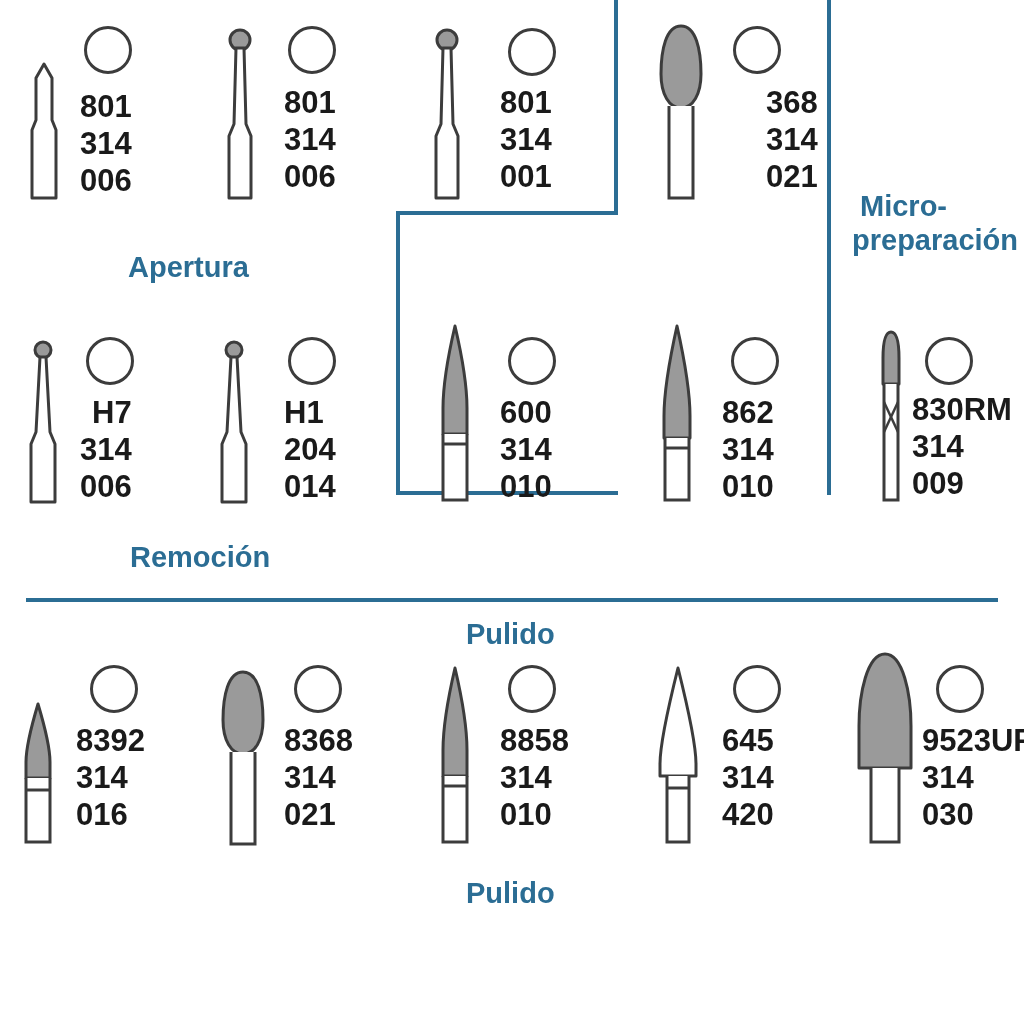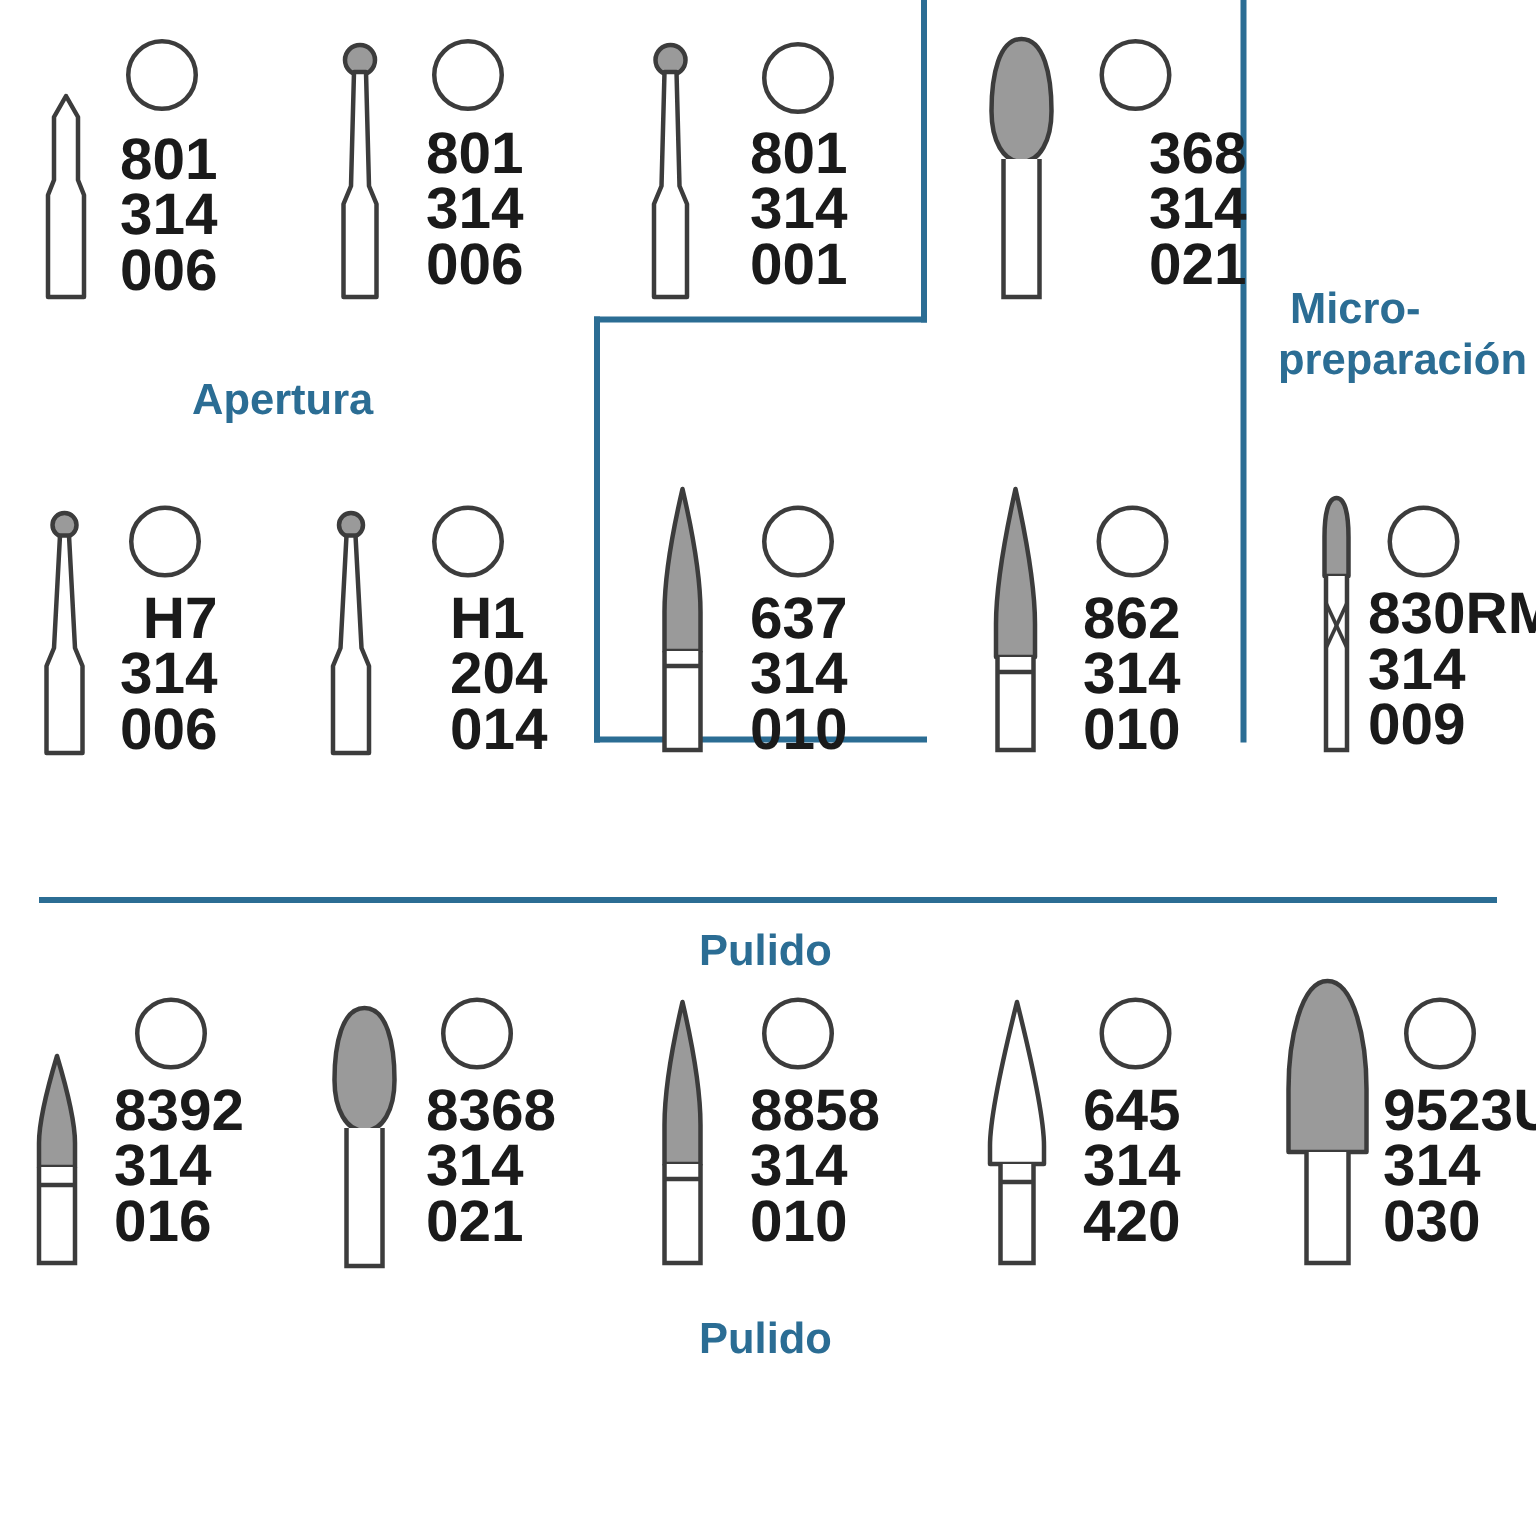--- a/index.html
+++ b/index.html
@@ -32,21 +32,21 @@
     position: absolute;
     border: 3px solid #3c3c3c;
     border-radius: 50%;
     background: #ffffff;
     box-sizing: border-box;
   }
   .bur-codes {
     position: absolute;
     font-family: "Liberation Sans", sans-serif;
     font-weight: bold;
-    font-size: 39px;
+    font-size: 31px;
     line-height: 37px;
     color: #1a1a1a;
     white-space: nowrap;
   }
   .bur-codes div {
     white-space: nowrap;
   }
   .cat-label {
     position: absolute;
     font-family: "Liberation Sans", sans-serif;
@@ -147,36 +147,36 @@
     <div>006</div>
   </div>
 
   <div class="bur-item" style="left:208px; top:340px; width:52px; height:160px;">
     <svg class="bur-svg" width="52" height="164" viewBox="0 0 52 164">
       <circle cx="26" cy="10" r="8" fill="#9a9a9a" stroke="#3c3c3c" stroke-width="3"></circle>
       <path d="M23 17 L19 92 L14 104 L14 162 L38 162 L38 104 L33 92 L29 17 Z" fill="#ffffff" stroke="#3c3c3c" stroke-width="3" stroke-linejoin="round"></path>
     </svg>
   </div>
   <div class="bur-circle" style="left:288px; top:337px; width:48px; height:48px;"></div>
-  <div class="bur-codes" style="left:284px; top:394px;margin-left:16px;">
+  <div class="bur-codes" style="left:284px; top:394px;">
     <div>H1</div>
     <div>204</div>
     <div>014</div>
   </div>
 
   <div class="bur-item" style="left:428px; top:322px; width:54px; height:178px;">
     <svg class="bur-svg" width="54" height="180" viewBox="0 0 54 180">
       <path d="M27 4 C34 34 39 62 39 86 L39 112 L15 112 L15 86 C15 62 20 34 27 4 Z" fill="#9a9a9a" stroke="#3c3c3c" stroke-width="3" stroke-linejoin="round"></path>
       <path d="M15 112 L15 178 L39 178 L39 112" fill="#ffffff" stroke="#3c3c3c" stroke-width="3"></path>
       <line x1="15" y1="122" x2="39" y2="122" stroke="#3c3c3c" stroke-width="3"></line>
     </svg>
   </div>
   <div class="bur-circle" style="left:508px; top:337px; width:48px; height:48px;"></div>
   <div class="bur-codes" style="left:500px; top:394px;">
-    <div>637</div>
+    <div>600</div>
     <div>314</div>
     <div>010</div>
   </div>
 
   <div class="bur-item" style="left:650px; top:322px; width:54px; height:178px;">
     <svg class="bur-svg" width="54" height="180" viewBox="0 0 54 180">
       <path d="M27 4 C35 40 40 70 40 94 L40 116 L14 116 L14 94 C14 70 19 40 27 4 Z" fill="#9a9a9a" stroke="#3c3c3c" stroke-width="3" stroke-linejoin="round"></path>
       <path d="M15 116 L15 178 L39 178 L39 116" fill="#ffffff" stroke="#3c3c3c" stroke-width="3"></path>
       <line x1="15" y1="126" x2="39" y2="126" stroke="#3c3c3c" stroke-width="3"></line>
     </svg>
@@ -196,20 +196,21 @@
       <path d="M30 74 L16 104" stroke="#3c3c3c" stroke-width="2.5" fill="none"></path>
     </svg>
   </div>
   <div class="bur-circle" style="left:925px; top:337px; width:48px; height:48px;"></div>
   <div class="bur-codes" style="left:912px; top:391px;">
     <div>830RM</div>
     <div>314</div>
     <div>009</div>
   </div>
 
+  <div class="cat-label" style="left:130px; top:540px;">Remoción</div>
   <div class="cat-label" style="left:466px; top:617px;">Pulido</div>
 
   <div class="bur-item" style="left:10px; top:700px; width:56px; height:142px;">
     <svg class="bur-svg" width="56" height="144" viewBox="0 0 56 144">
       <path d="M28 4 C34 24 40 48 40 62 L40 78 L16 78 L16 62 C16 48 22 24 28 4 Z" fill="#9a9a9a" stroke="#3c3c3c" stroke-width="3" stroke-linejoin="round"></path>
       <path d="M16 78 L16 142 L40 142 L40 78" fill="#ffffff" stroke="#3c3c3c" stroke-width="3"></path>
       <line x1="16" y1="90" x2="40" y2="90" stroke="#3c3c3c" stroke-width="3"></line>
     </svg>
   </div>
   <div class="bur-circle" style="left:90px; top:665px; width:48px; height:48px;"></div>

